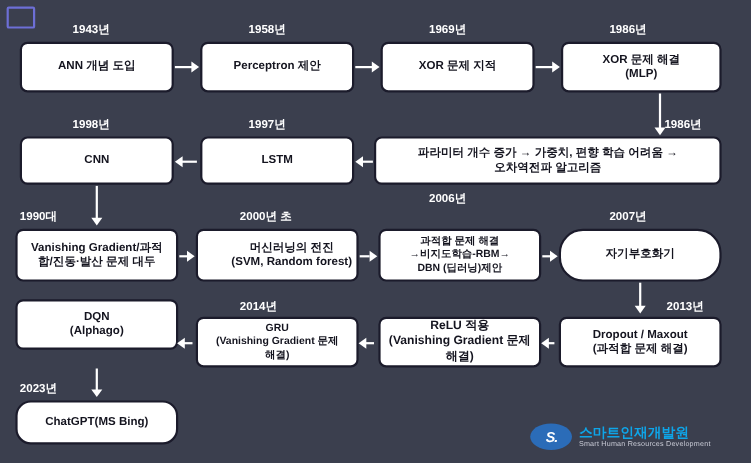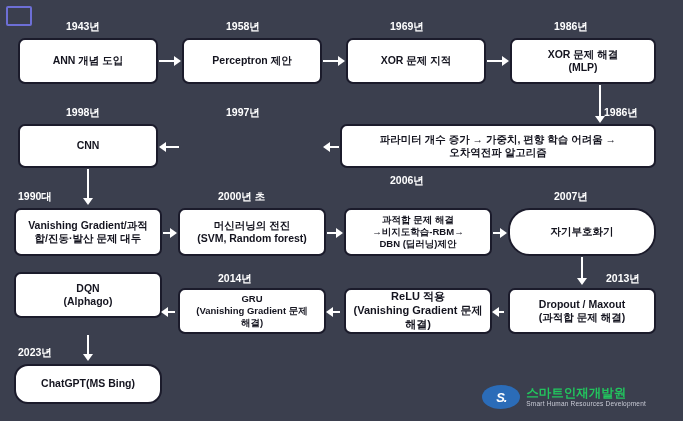--- a/index.html
+++ b/index.html
@@ -99,21 +99,21 @@
     align-items: center;
     justify-content: center;
     letter-spacing: -1px;
   }
   .logo-text {
     display: flex;
     flex-direction: column;
     line-height: 1.1;
   }
   .logo-ko {
-    color: #22c55e;
+    color: #0ea5e9;
     font-weight: bold;
     font-size: 12.5px;
   }
   .logo-en {
     color: #c9cbd6;
     font-size: 6.5px;
     letter-spacing: 0.2px;
   }
 </style>
 </head>
@@ -150,20 +150,23 @@
   <div class="head head-right" style="left:338px; top:56px;"></div>
   <div class="arrow-h" style="left:487px; top:60px; width:16px;"></div>
   <div class="head head-right" style="left:502px; top:56px;"></div>
 
   <div class="year" style="left:66px; top:106px;">1998년</div>
   <div class="node" style="left:18px; top:124px; width:140px; height:44px;">
     <span>CNN</span>
   </div>
 
   <div class="year" style="left:226px; top:106px;">1997년</div>
+  <div class="node" style="left:182px; top:124px; width:140px; height:44px;">
+    <span>LSTM</span>
+  </div>
 
   <div class="year" style="left:604px; top:106px;">1986년</div>
   <div class="node" style="left:340px; top:124px; width:316px; height:44px;">
     <span style="white-space:pre-line;">파라미터 개수 증가 → 가중치, 편향 학습 어려움 →
 오차역전파 알고리즘</span>
   </div>
 
   <div class="arrow-v" style="left:599px; top:85px; height:32px;"></div>
   <div class="head head-down" style="left:595px; top:116px;"></div>
 
@@ -172,21 +175,21 @@
   <div class="arrow-h" style="left:165px; top:146px; width:14px;"></div>
   <div class="head head-left" style="left:159px; top:142px;"></div>
 
   <div class="year" style="left:18px; top:190px;">1990대</div>
   <div class="node" style="left:14px; top:208px; width:148px; height:48px;">
     <span style="white-space:pre-line;">Vanishing Gradient/과적
 합/진동·발산 문제 대두</span>
   </div>
 
   <div class="year" style="left:218px; top:190px;">2000년 초</div>
-  <div class="node" style="left:178px; top:208px; width:148px; height:48px;">
+  <div class="node" style="left:178px; top:208px; width:148px; height:48px;justify-content:flex-end;">
     <span style="white-space:pre-line;">머신러닝의 전진
 (SVM, Random forest)</span>
   </div>
 
   <div class="year" style="left:390px; top:174px;">2006년</div>
   <div class="node" style="left:344px; top:208px; width:148px; height:48px; font-size:9.5px;">
     <span style="white-space:pre-line;">과적합 문제 해결
 →비지도학습-RBM→
 DBN (딥러닝)제안</span>
   </div>

